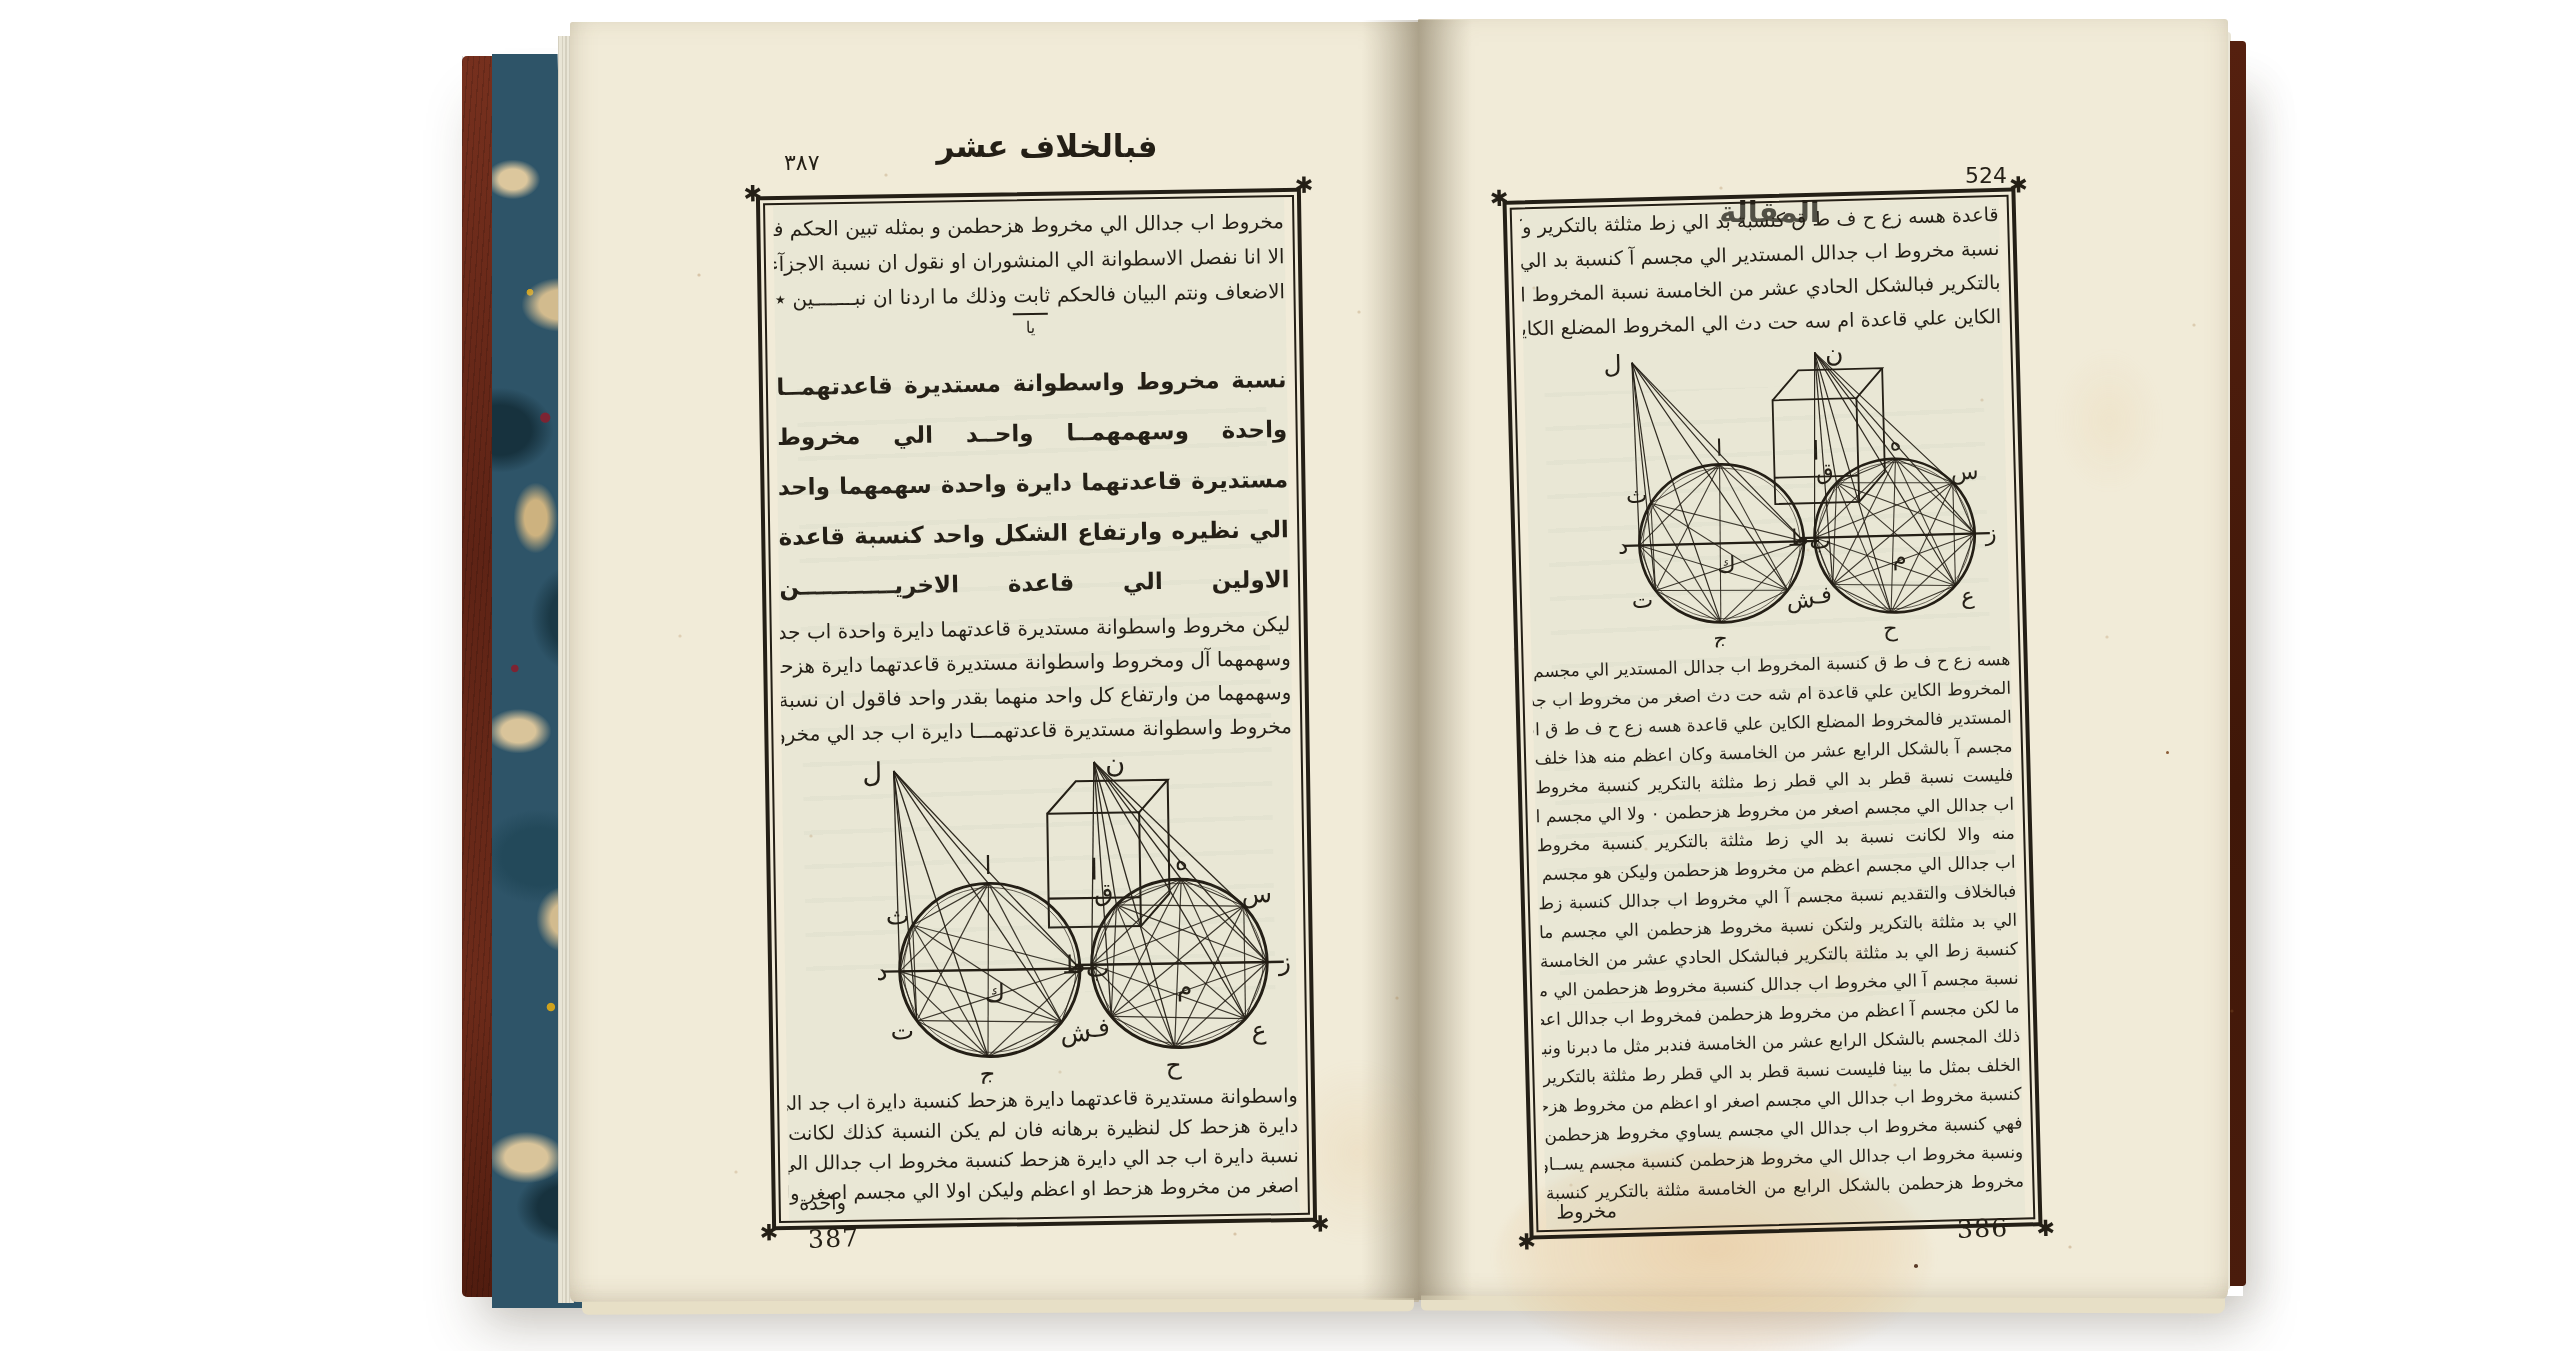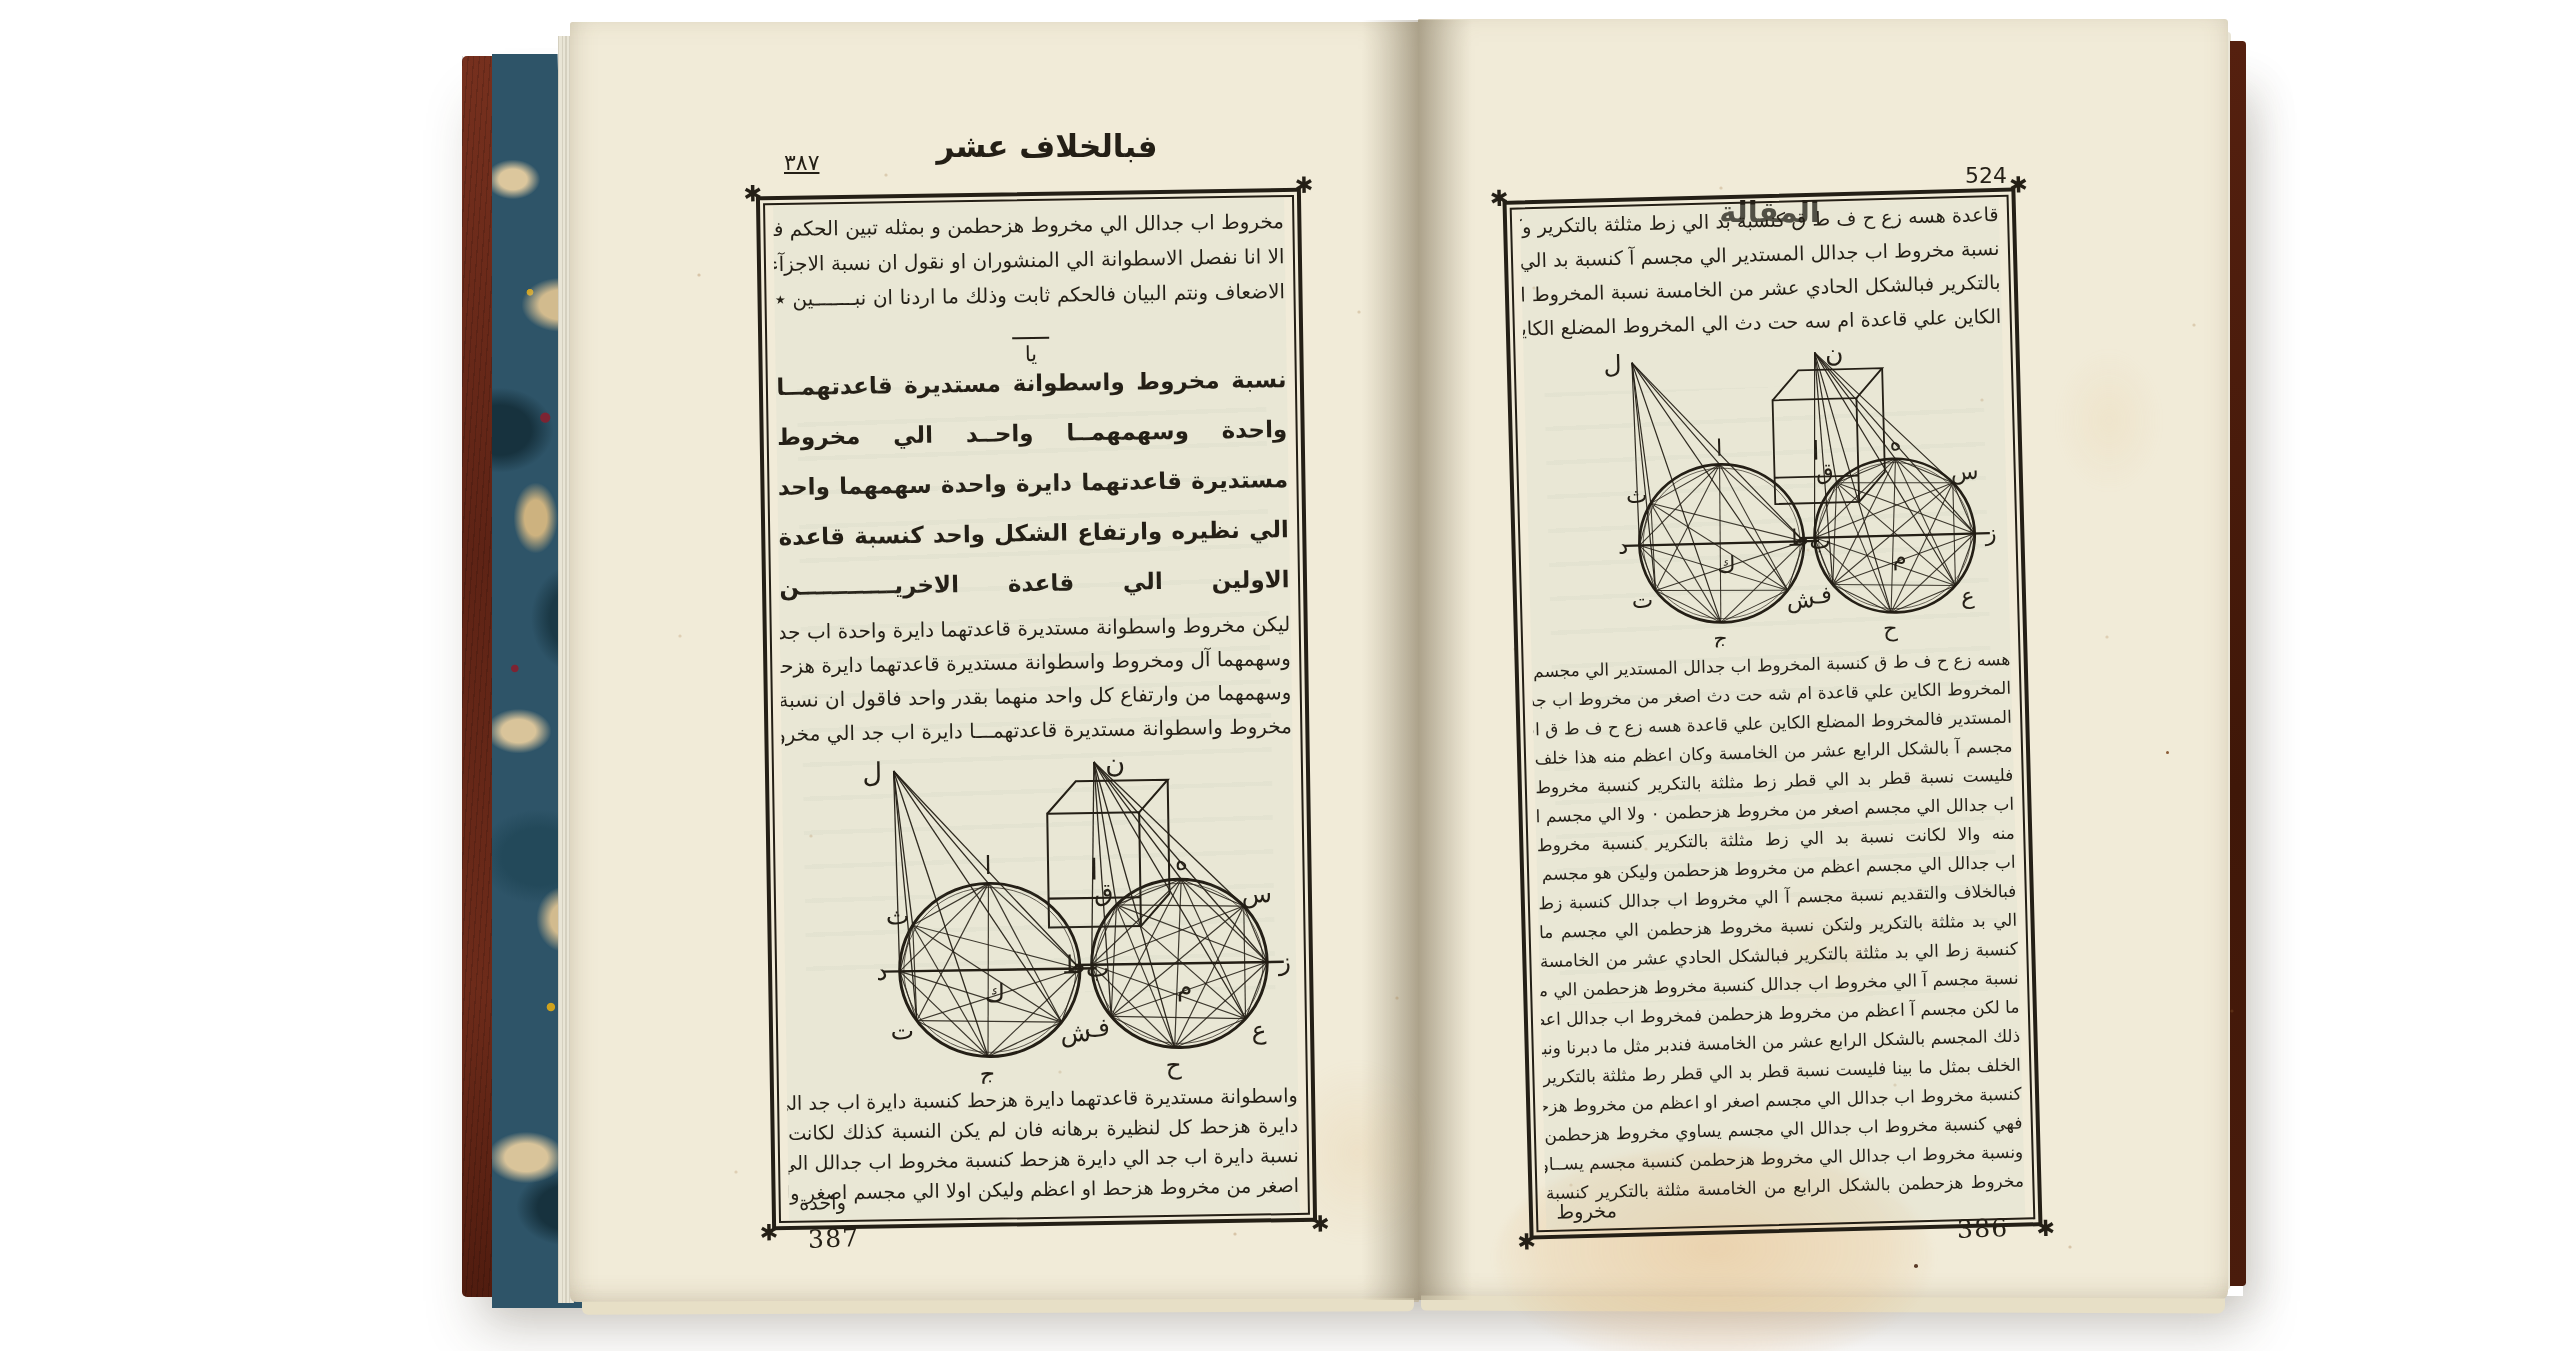--- a/index.html
+++ b/index.html
@@ -89,34 +89,34 @@
          text-align:right;}
   .iline{font-size:20px;line-height:35px;height:35px;}
   .bline{font-size:23px;line-height:50px;height:50px;font-weight:bold;white-space:normal;
          text-align:justify;text-align-last:justify;}
   .sline{font-size:20px;line-height:34px;height:34px;}
   .aline{font-size:19.3px;line-height:30px;height:30px;}
   .rtopline{font-size:19.3px;line-height:34px;height:34px;}
   .rline{font-size:17px;line-height:29px;height:29px;}
   .intro{margin-top:6.2px;}
   .marker-row{height:44px;text-align:center;}
-  .marker-row span{display:inline-block;border-top:2.5px solid var(--ink);padding:2.5px 12.5px 0;font-size:21px;margin-top:24px;}
+  .marker-row span{display:inline-block;border-top:2.5px solid var(--ink);padding:2.5px 12.5px 0;font-size:16px;}
   .enun{margin-top:1.2px;}
   .setout{margin-top:2.5px;}
   .diagram{width:100%;}
   .diagram.dl{height:332px;margin-top:3.7px;}
   .diagram.dr{height:303px;margin-top:2.5px;}
   .after{margin-top:2.5px;}
   .rbody{margin-top:5px;}
   .catchword{position:absolute;left:10px;bottom:5px;font-size:19.3px;direction:rtl;}
   .runhead{position:absolute;font-weight:bold;text-align:center;}
   .title-left{left:916px;top:128px;width:262px;font-size:31px;}
   .title-right{left:1651px;top:147px;width:237px;font-size:29px;margin-top:48px;}
   .folio{position:absolute;font-size:22px;}
-  .folio-left{left:784px;top:150px;text-decoration:underline;}
+  .folio-left{left:784px;top:150px;}
   .folio-right{left:1965px;top:163px;}
   .pagenum{position:absolute;font-family:"DejaVu Serif",serif;font-size:25px;letter-spacing:1.2px;}
   .pn-left{left:808px;top:1224px;transform:rotate(-2deg);}
   .pn-right{left:1957px;top:1214px;transform:rotate(-2deg);}
 </style>
 </head>
 <body>
 
 <div class="abs book-shadow"></div>
 <div class="abs board-left"></div>

